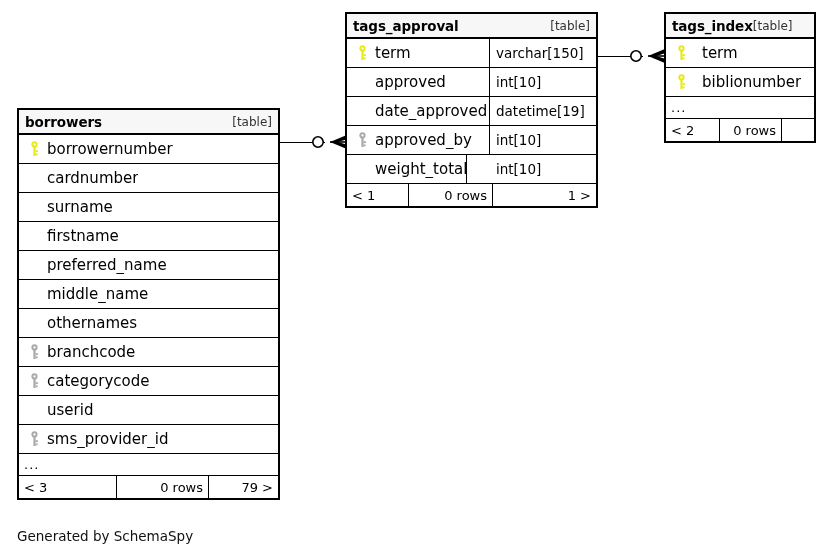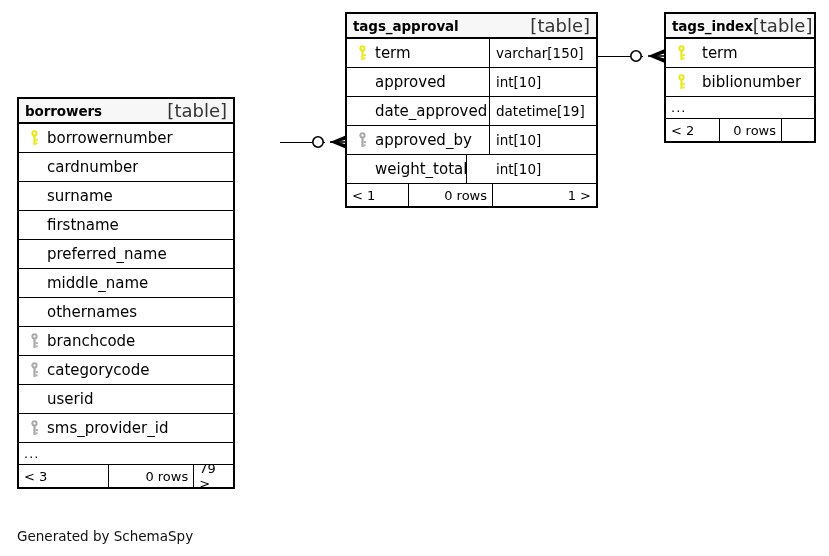--- a/index.html
+++ b/index.html
@@ -39,21 +39,21 @@
     padding: 0 6px;
     white-space: nowrap;
   }
   .tbl-name {
     font-weight: bold;
     font-size: 13.5px;
     color: #000000;
     letter-spacing: -0.1px;
   }
   .tbl-tag {
-    font-size: 18px;
+    font-size: 12px;
     color: #333333;
   }
   .hdr-spread .tbl-tag { margin-left: auto; }
   .hdr-tight  .tbl-tag { margin-left: 0px; }
 
   
   .col-row {
     box-sizing: border-box;
     height: 29px;
     border-bottom: 1.5px solid #000000;
@@ -174,21 +174,21 @@
 
   <div class="connector" style="left:598px; top:46px; width:68px; height:20px;">
     <div class="conn-line" style="left:0px; top:10px; width:45px;"></div>
     <svg width="68" height="20" style="position:absolute; left:0; top:0;" aria-hidden="true">
       <circle cx="38" cy="10" r="5.2" fill="#ffffff" stroke="#000000" stroke-width="1.6"></circle>
       <path d="M 68,2.5 L 50,10 L 68,17.5 L 68,13 L 58,10 L 68,7 Z" fill="#000000"></path>
       <path d="M 50,10 L 68,10" stroke="#000000" stroke-width="1.6" fill="none"></path>
     </svg>
   </div>
 
-  <div class="er-table" id="tbl-borrowers" style="left:17px; top:97px; width:218px;">
+  <div class="er-table" id="tbl-borrowers" style="left:17px; top:108px; width:263px;">
     <div class="tbl-header hdr-spread">
       <span class="tbl-name">borrowers</span>
       <span class="tbl-tag">[table]</span>
     </div>
     <div id="cols-borrowers">
         <div class="col-row">
           <div class="col-main">
             <span class="key-slot">
               <svg class="key-icon" width="9" height="16" viewBox="0 0 9 16" aria-hidden="true">
                 <circle cx="4.5" cy="3.4" r="3.1" fill="#e8e81c"></circle>

